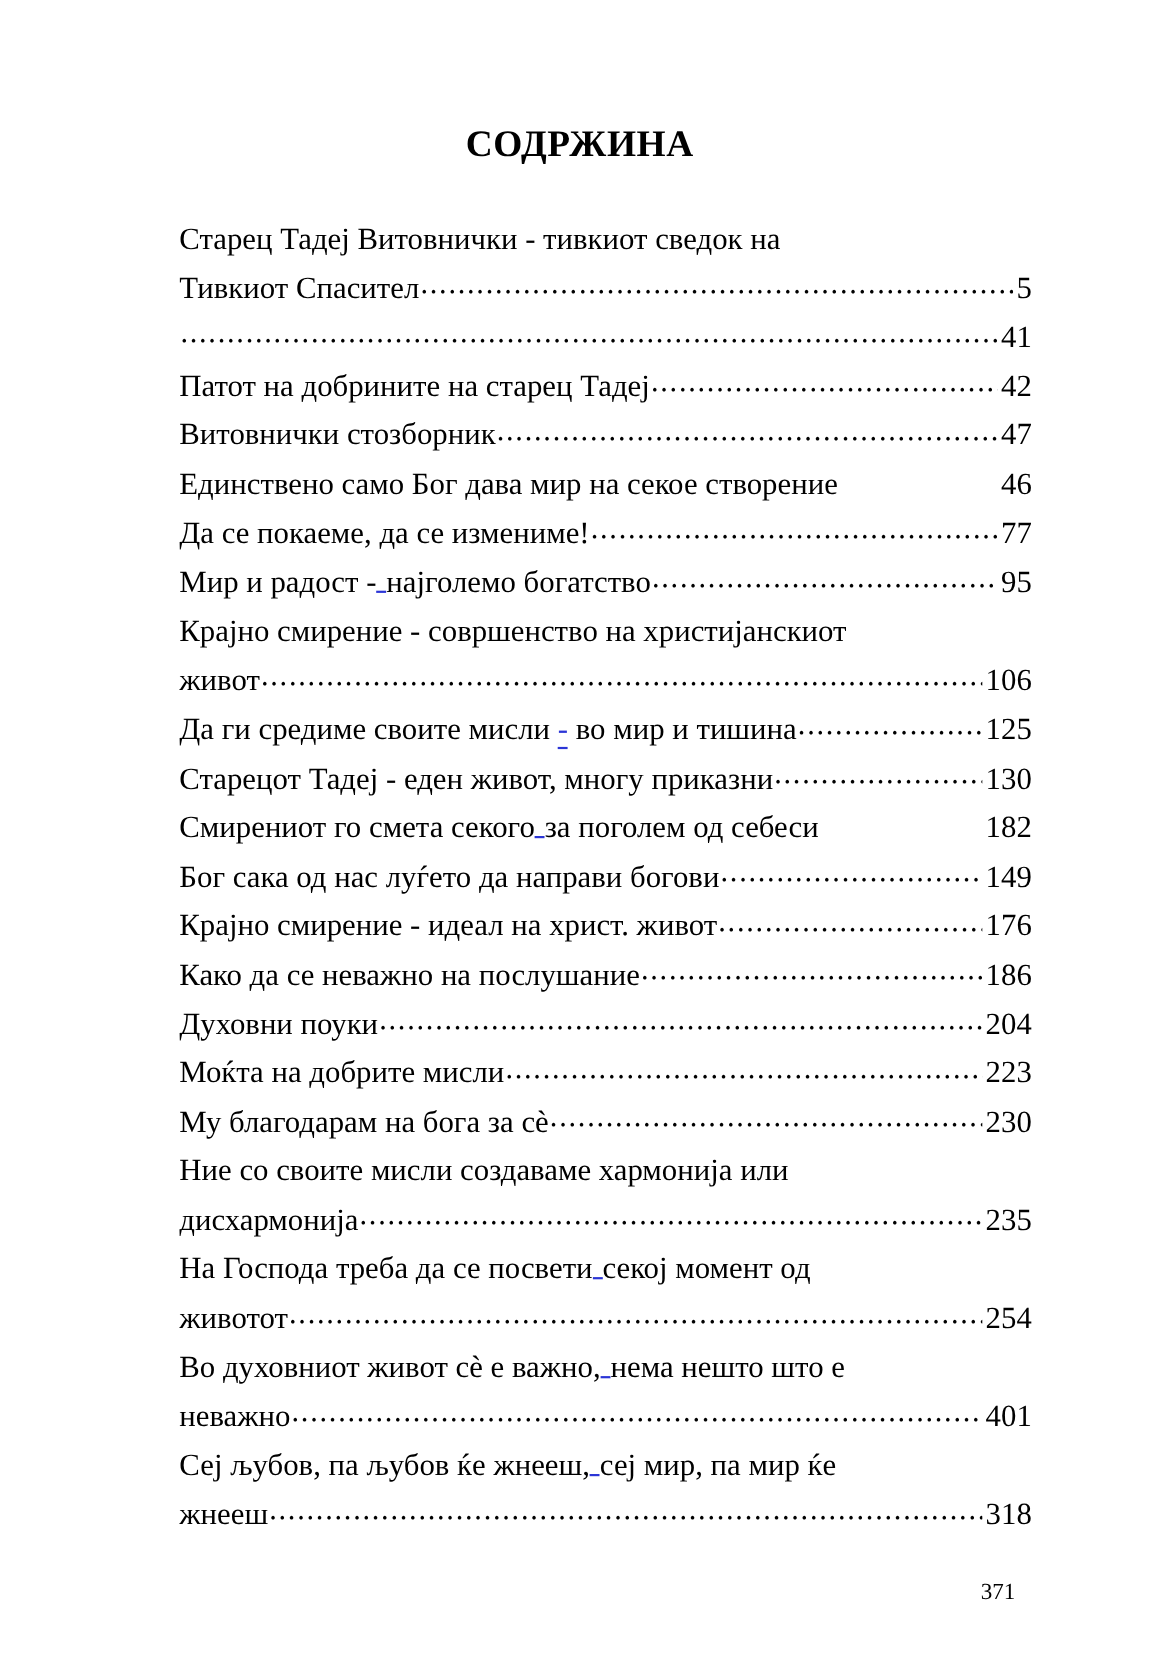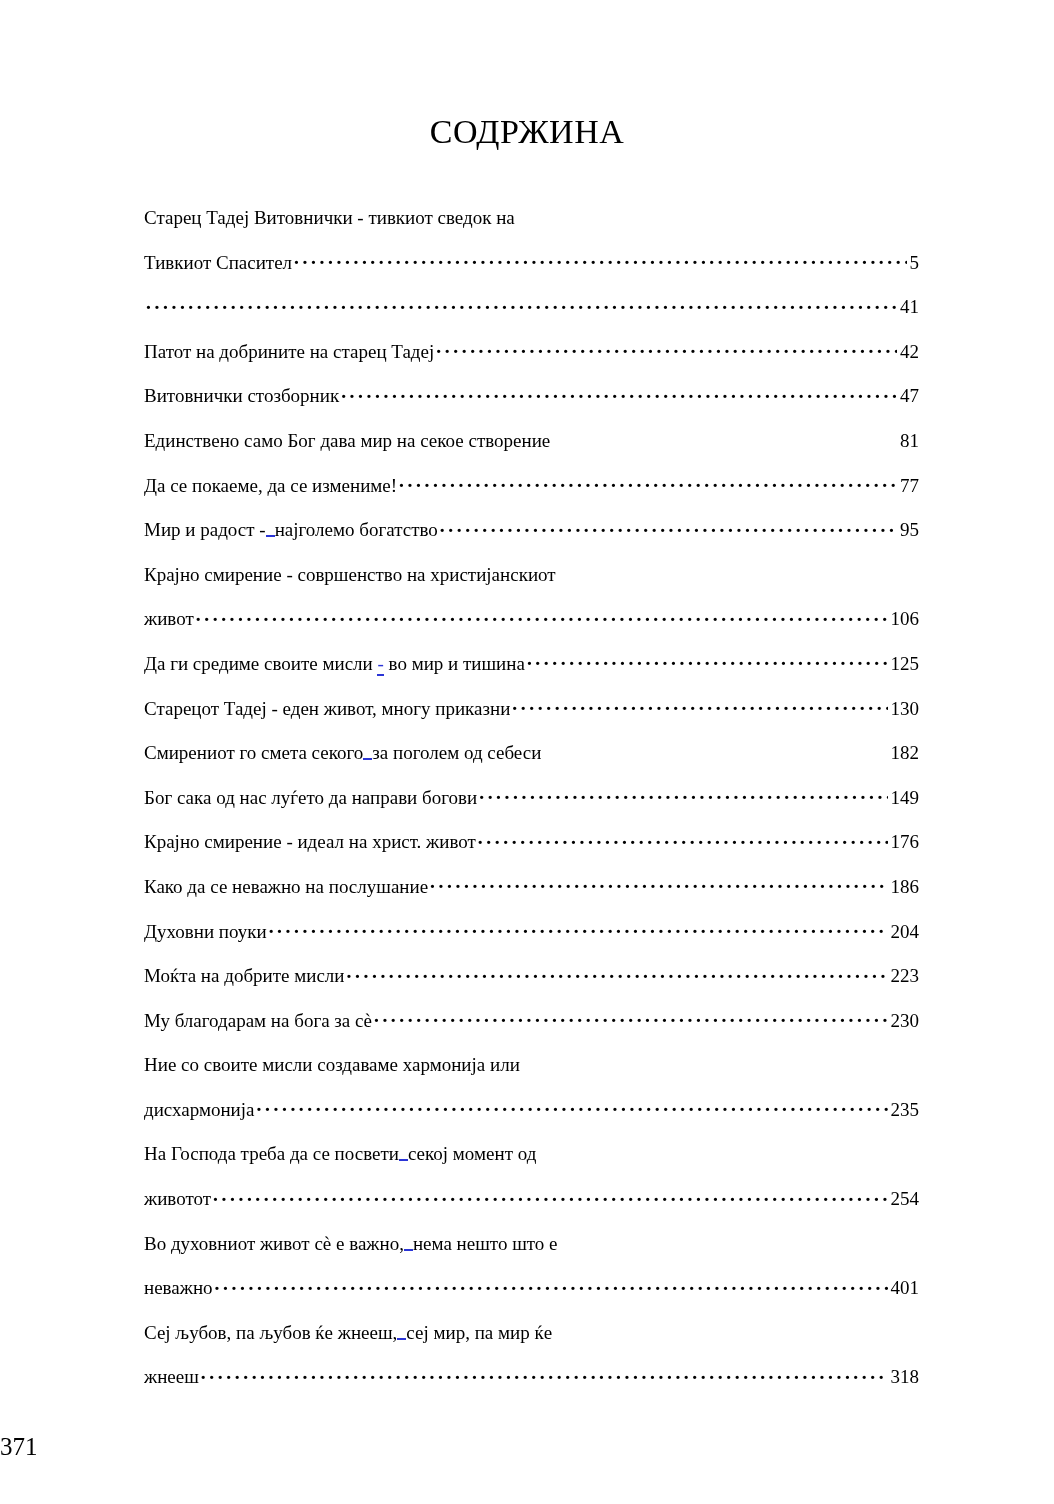--- a/index.html
+++ b/index.html
@@ -28,32 +28,32 @@
 
   
   .toc-title {
     position: absolute;
     top: 88px;
     left: 0;
     width: 1054px;
     text-align: center;
     font-size: 34px;
     line-height: 42px;
-    font-weight: 400;
+    font-weight: 700;
     letter-spacing: 0.5px;
     white-space: nowrap;
   }
 
   
   .toc-list {
     position: absolute;
     top: 196px;
-    left: 144px;
+    left: 163px;
     width: 775px;
-    font-size: 19px;
+    font-size: 28px;
     line-height: 44.6px;
   }
 
   .toc-entry {
     display: block;
     margin: 0;
     padding: 0;
   }
 
   
@@ -117,22 +117,22 @@
     color: #2b35d6;
     border-bottom: 2px solid #2b35d6;
   }
 
   
   .folio {
     position: absolute;
     top: 1432px;
     left: 0;
     width: 923px;
-    text-align: left;
-    font-size: 25px;
+    text-align: right;
+    font-size: 21px;
     line-height: 30px;
   }
 </style>
 </head>
 <body>
 
 <div class="page">
 
   <h1 class="toc-title">СОДРЖИНА</h1>
 
@@ -165,21 +165,21 @@
         <div class="toc-row">
           <span class="row-text">Витовнички стозборник</span>
           <span class="leader"></span>
           <span class="page-num">47</span>
         </div>
       </div>
       <div class="toc-entry">
         <div class="toc-row tight">
           <span class="row-text">Единствено само Бог дава мир на секое створение</span>
           <span class="leader"></span>
-          <span class="page-num">81</span>
+          <span class="page-num">46</span>
         </div>
       </div>
       <div class="toc-entry">
         <div class="toc-row">
           <span class="row-text">Да се покаеме, да се измениме!</span>
           <span class="leader"></span>
           <span class="page-num">77</span>
         </div>
       </div>
       <div class="toc-entry">

